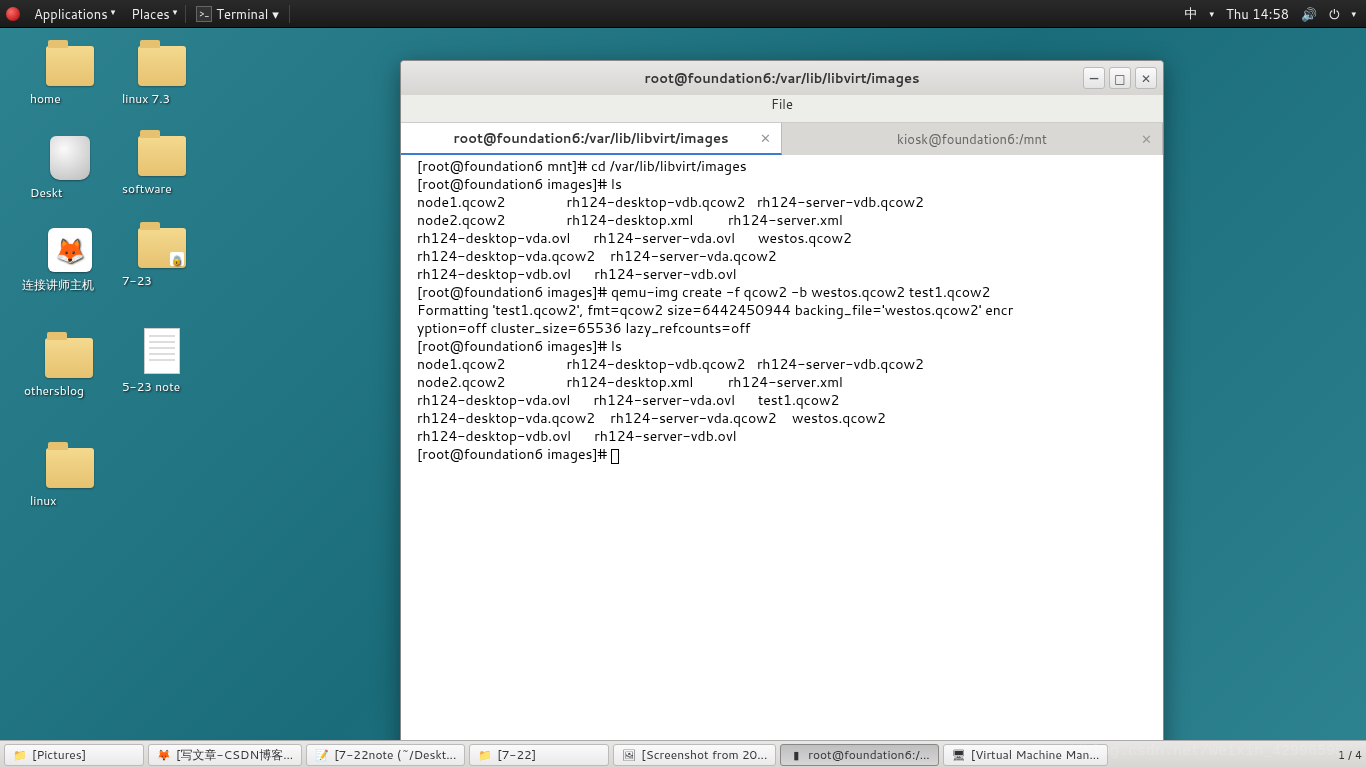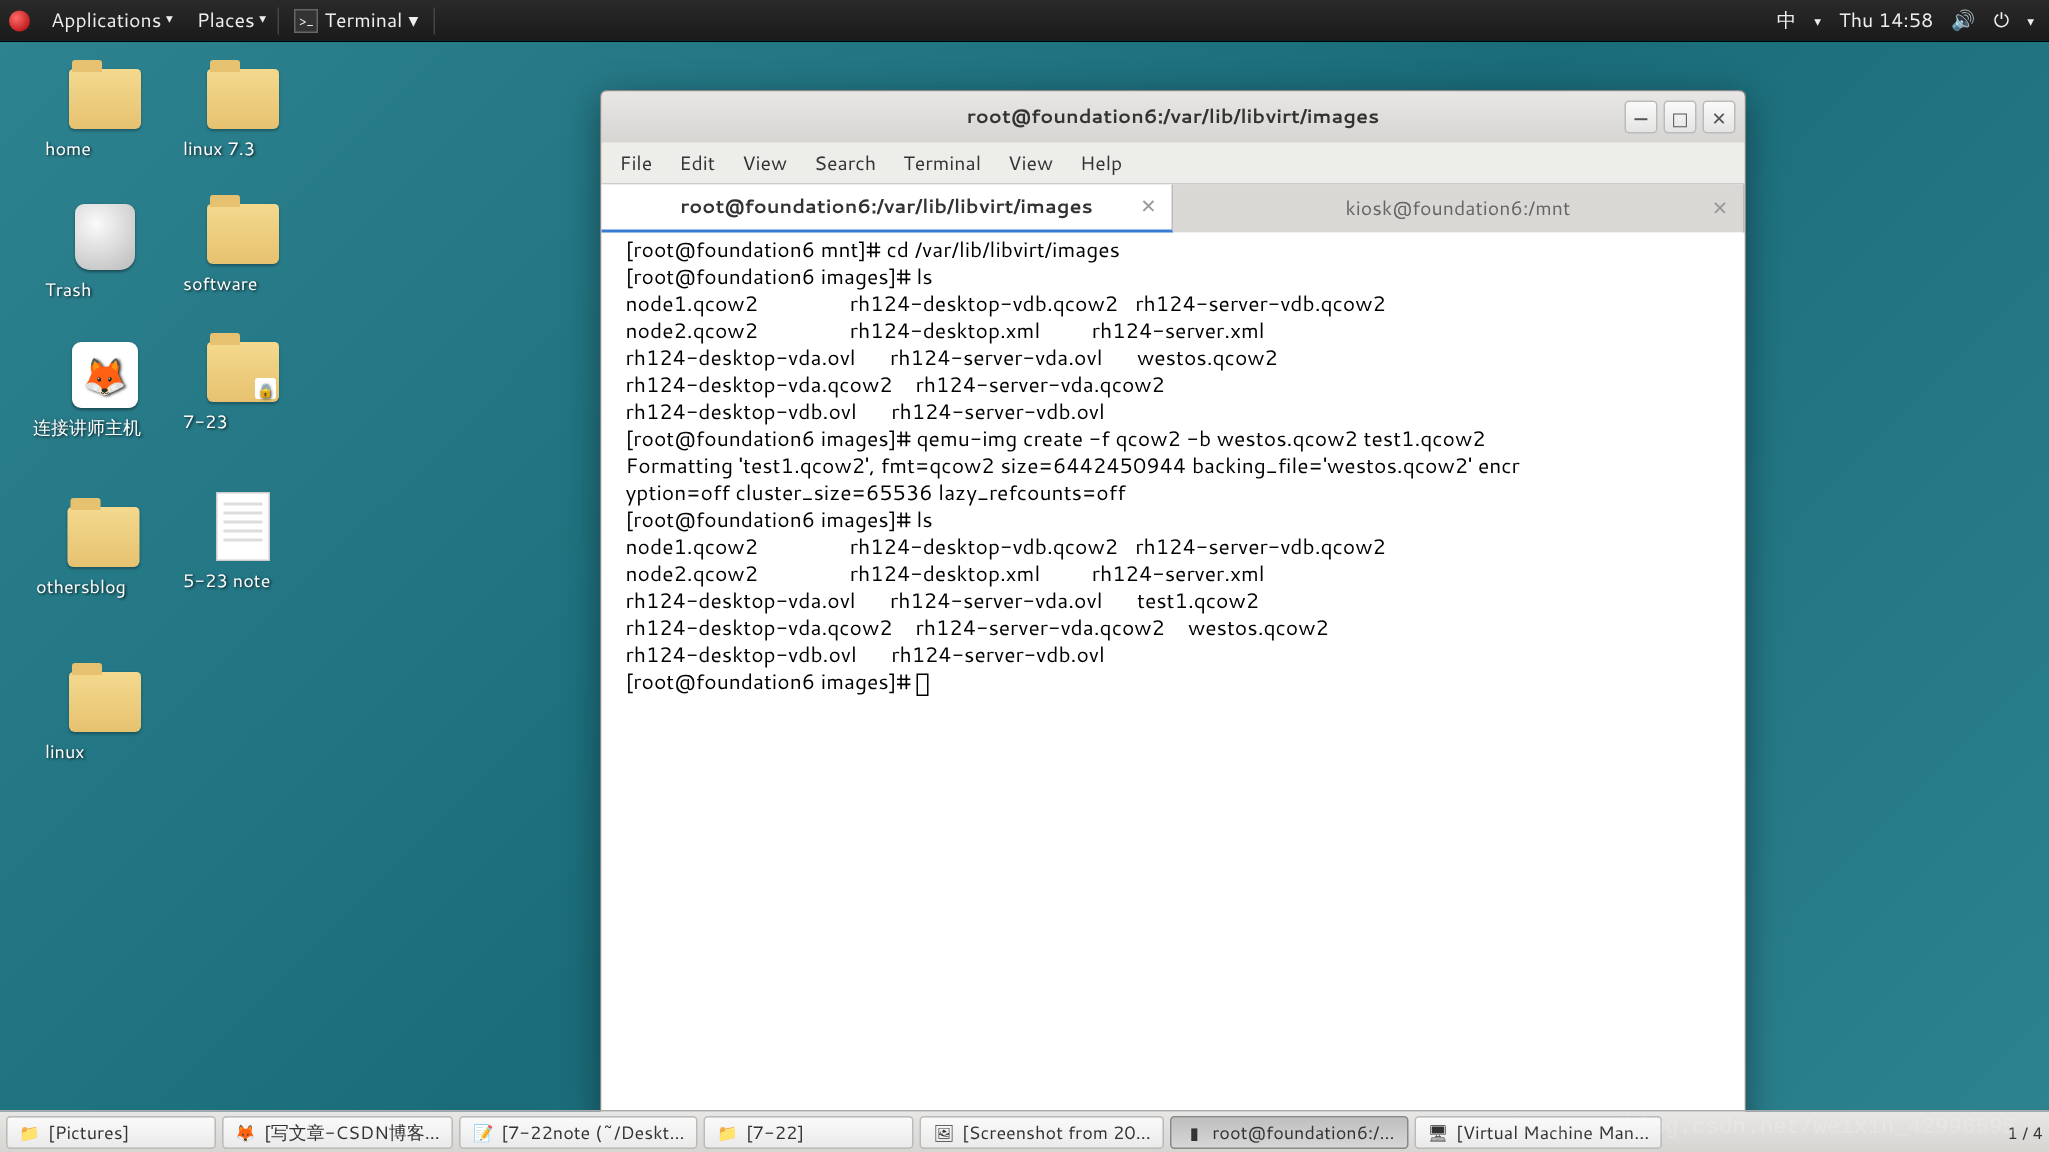--- a/index.html
+++ b/index.html
@@ -26,21 +26,21 @@
 .dicon .app{width:44px;height:44px;margin:0 auto 4px;background:#fff;border-radius:6px;display:flex;align-items:center;justify-content:center;font-size:24px;box-shadow:0 1px 2px rgba(0,0,0,.4);}
 .dicon .note{width:36px;height:46px;margin:0 auto 4px;background:#fff;border:1px solid #ccc;position:relative;}
 .dicon .note:before{content:"";position:absolute;top:6px;left:4px;right:4px;height:2px;background:#ddd;box-shadow:0 6px 0 #ddd,0 12px 0 #ddd,0 18px 0 #ddd,0 24px 0 #ddd;}
 .dicon .lock{position:absolute;right:2px;bottom:2px;width:14px;height:14px;background:#fff;border-radius:2px;display:flex;align-items:center;justify-content:center;font-size:9px;color:#777;}
 
 
 .window{position:absolute;top:32px;left:400px;width:764px;height:706px;background:#f2f1f0;border:1px solid #888;border-radius:4px 4px 0 0;box-shadow:0 6px 24px rgba(0,0,0,.4);display:flex;flex-direction:column;}
 .titlebar{height:34px;display:flex;align-items:center;justify-content:center;position:relative;background:linear-gradient(#e8e7e5,#d6d5d2);border-radius:4px 4px 0 0;font-size:13px;font-weight:bold;color:#333;}
 .winbtns{position:absolute;right:6px;top:6px;display:flex;gap:4px;}
 .winbtn{width:22px;height:22px;border:1px solid #bbb;border-radius:3px;background:linear-gradient(#fafafa,#e4e4e4);display:flex;align-items:center;justify-content:center;font-size:12px;color:#555;cursor:pointer;}
-.menubar{height:28px;display:flex;align-items:center;gap:18px;padding:0 12px;font-size:13px;color:#333;background:#ededea;border-bottom:1px solid #ccc;}
+.menubar{height:28px;display:flex;align-items:center;gap:18px;padding:0 12px;font-size:13px;color:#333;background:#ededea;border-bottom:1px solid #ccc;flex-direction:column;}
 .menubar span{cursor:pointer;}
 .tabs{height:32px;display:flex;background:#d9d8d5;}
 .tab{flex:1;display:flex;align-items:center;justify-content:center;gap:8px;font-size:13px;color:#666;border-right:1px solid #bbb;position:relative;cursor:pointer;}
 .tab.active{background:#fff;color:#333;font-weight:bold;border-bottom:2px solid #3a7bd5;}
 .tab .close{position:absolute;right:10px;font-size:13px;color:#999;}
 .term-body{flex:1;background:#fff;color:#000;font-family:"DejaVu Sans Mono",monospace;font-size:14px;line-height:18px;padding:2px 16px;overflow:hidden;white-space:pre;}
 .cursor{display:inline-block;width:8px;height:15px;border:1px solid #000;vertical-align:text-bottom;}
 
 
 .bottom{position:absolute;bottom:0;left:0;right:0;height:28px;background:linear-gradient(#e8e7e5,#d6d5d2);display:flex;align-items:center;padding:0 4px;gap:4px;font-size:12px;color:#333;border-top:1px solid #aaa;}
@@ -85,21 +85,21 @@
   <div class="dicon" style="top:18px;left:30px">
       <div class="folder"></div>
       <div>home</div>
     </div>
   <div class="dicon" style="top:18px;left:122px">
       <div class="folder"></div>
       <div>linux 7.3</div>
     </div>
   <div class="dicon" style="top:108px;left:30px">
       <div class="trash"></div>
-      <div>Trash</div>
+      <div>Deskt</div>
     </div>
   <div class="dicon" style="top:108px;left:122px">
       <div class="folder"></div>
       <div>software</div>
     </div>
   <div class="dicon" style="top:200px;left:22px;width:96px">
       <div class="app">🦊</div>
       <div>连接讲师主机</div>
     </div>
   <div class="dicon" style="top:200px;left:122px">

